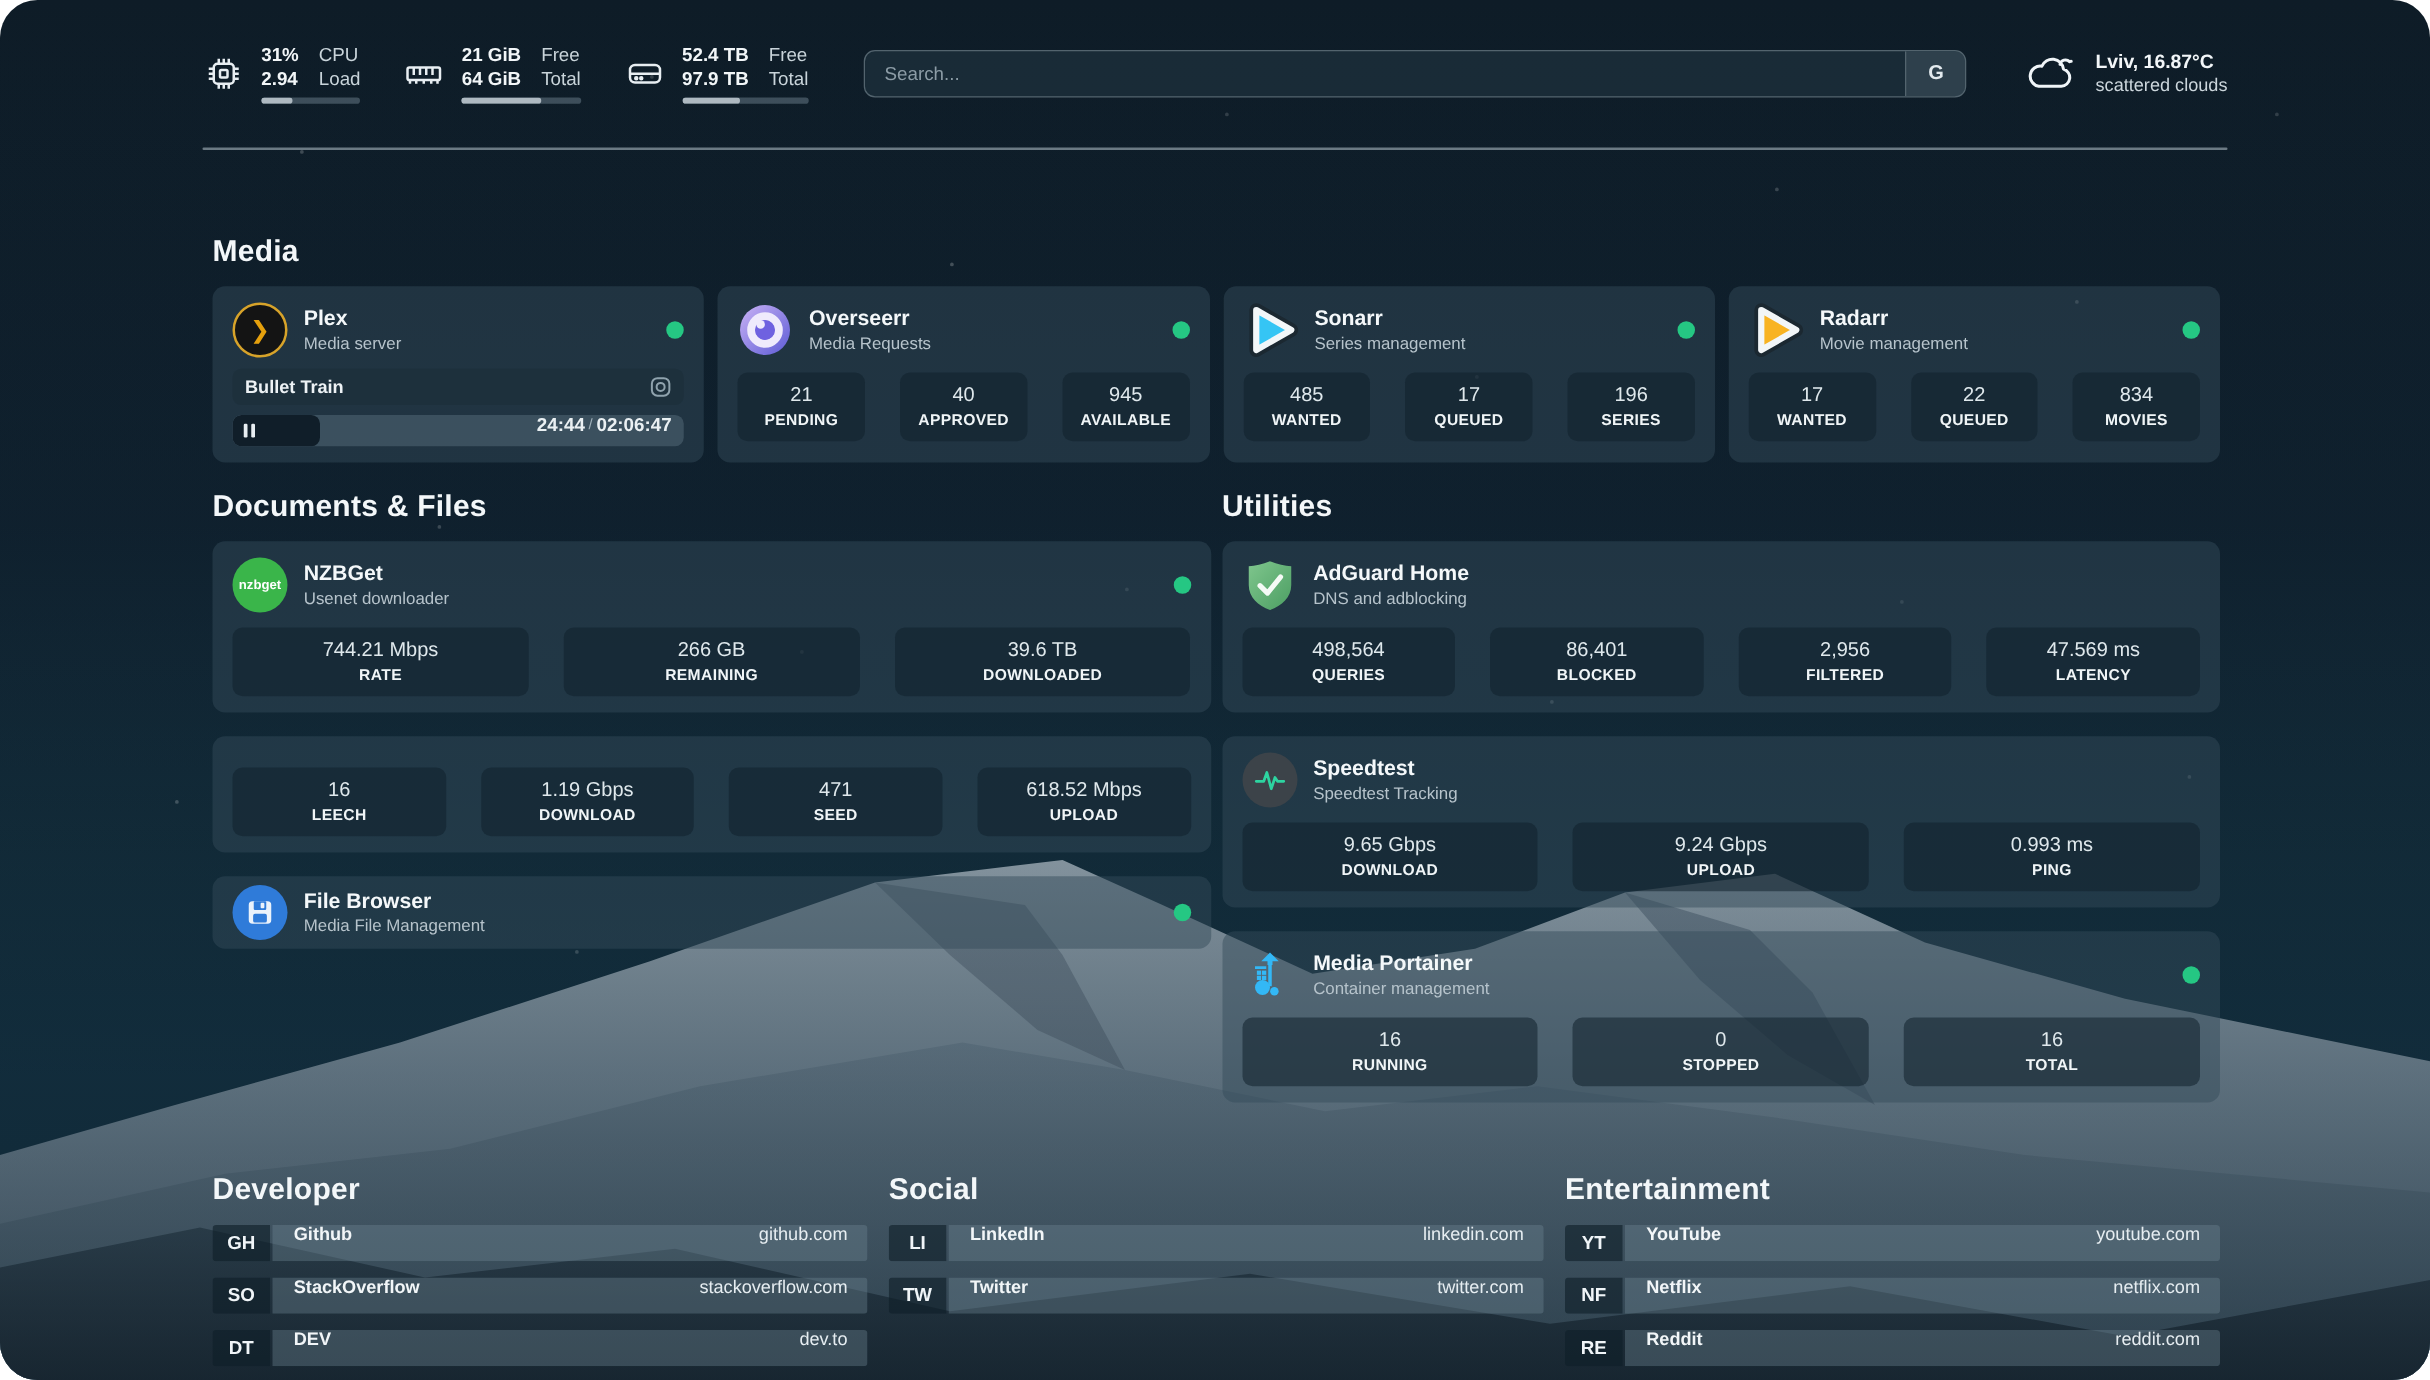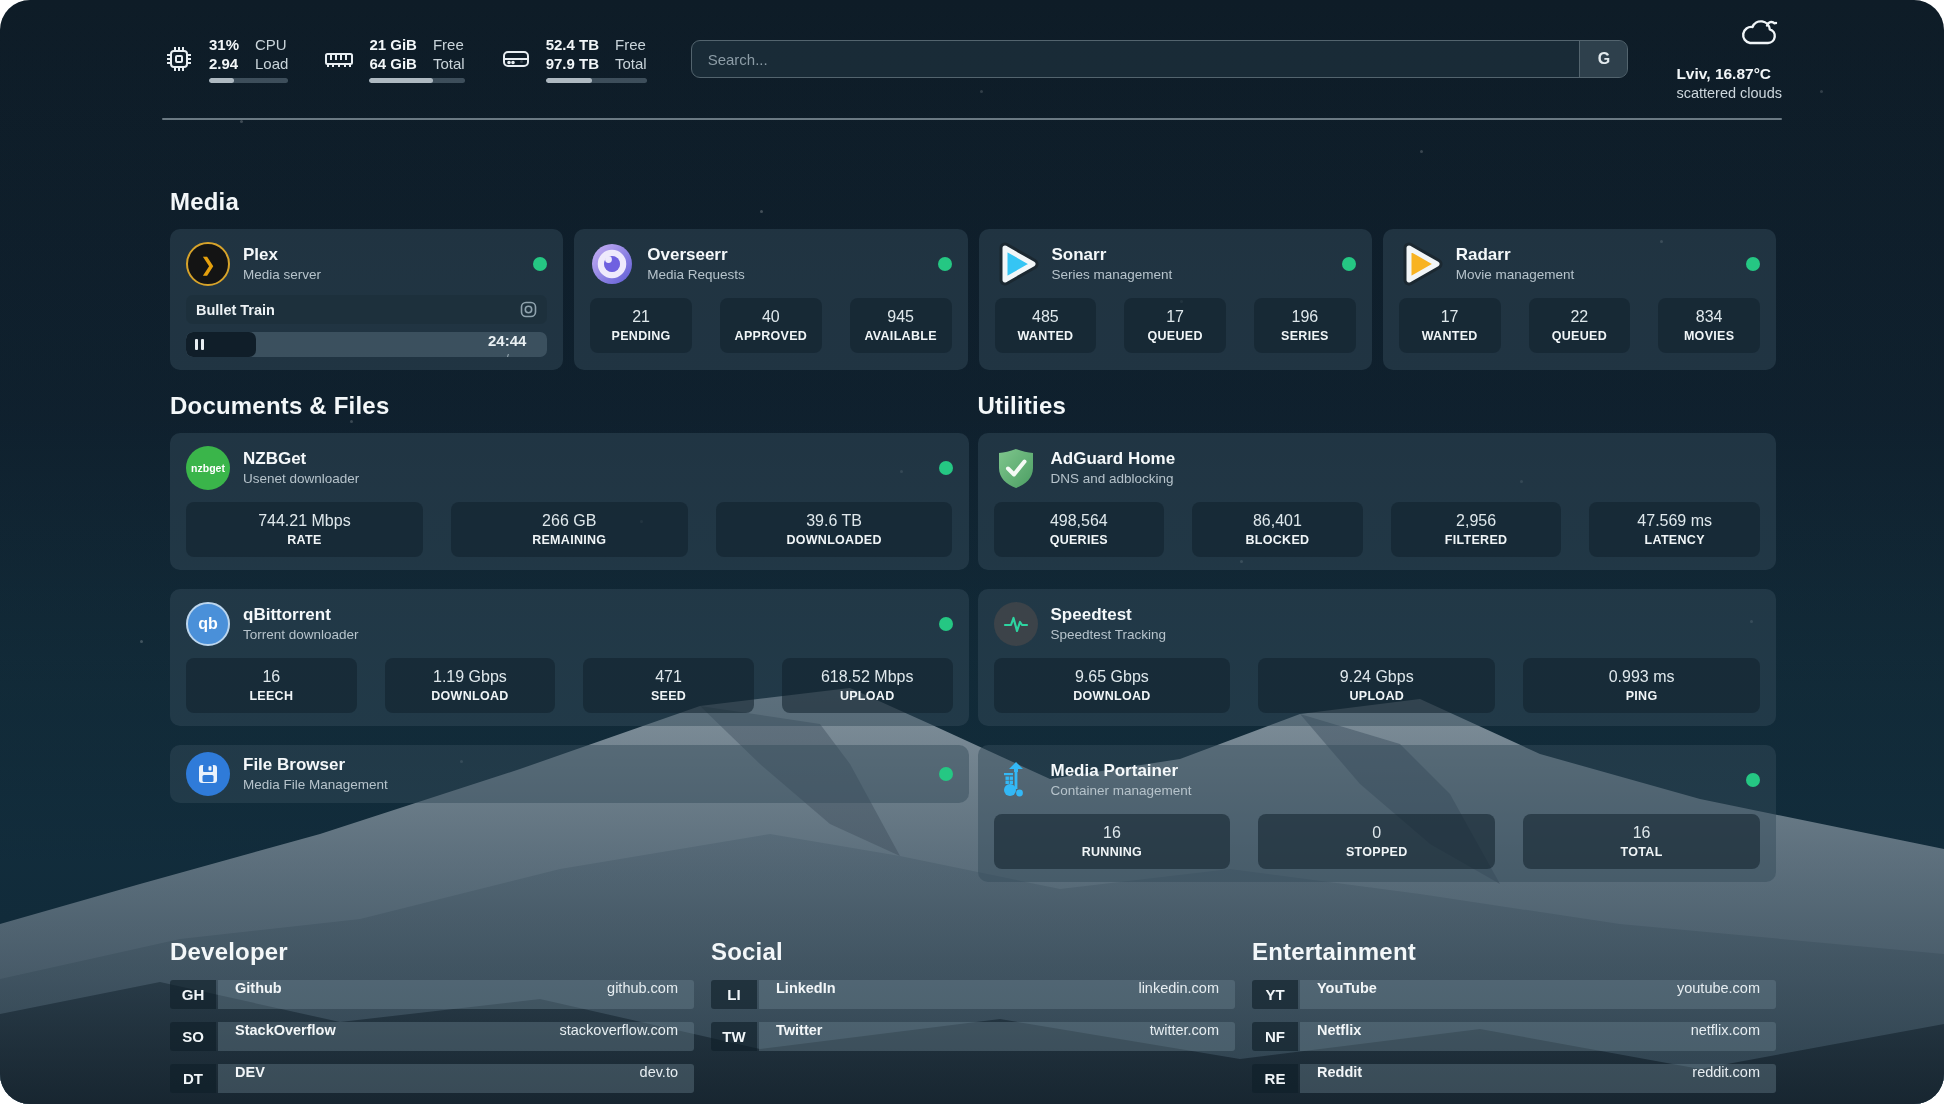--- a/index.html
+++ b/index.html
@@ -44,21 +44,21 @@
   .sys-fill { height:100%; border-radius:3px; background:#aeb9c1; }
 
   .searchwrap { flex:1; display:flex; margin:0 48px 0 44px; height:38px;
     background:rgba(30,48,60,.75); border:1px solid #53646e; border-radius:9px; overflow:hidden; }
   .search-input { flex:1; background:transparent; border:none; outline:none; color:#dde6eb;
     font-size:15px; padding:0 16px; font-family:inherit; }
   .search-input::placeholder { color:#8c9ca6; }
   .g-btn { width:48px; background:rgba(64,82,94,.55); border:none; border-left:1px solid #53646e;
     color:#e3eaee; font-size:16px; font-weight:600; cursor:pointer; font-family:inherit; }
 
-  .weather { display:flex; align-items:flex-end; gap:13px;flex-direction:column; }
+  .weather { display:flex; align-items:center; gap:13px; }
   .weather-icon { color:#f0f5f8; display:flex; }
   .weather-text { display:flex; flex-direction:column; }
   .weather-main { font-size:15.5px; font-weight:600; color:#f2f6f8; line-height:20px; }
   .weather-sub { font-size:14.5px; color:#ccd6dc; line-height:19px; }
 
   .divider { margin:30px 162px 0 162px; height:2px; background:rgba(210,224,232,.55); border-radius:1px; }
 
   
   .content { position:relative; padding:0 168px 0 170px; }
   .sec-title { font-size:24px; font-weight:600; color:#f3f7f9; letter-spacing:.2px; }
@@ -81,22 +81,22 @@
   
   .now-playing { margin-top:9px; background:rgba(27,45,57,.55); border-radius:7px; height:29px;
     display:flex; align-items:center; justify-content:space-between; padding:0 10px; }
   .np-title { font-size:14.5px; font-weight:600; color:#edf2f5; }
   .cam-icon { color:#8fa2ad; display:flex; }
   .progress-row { margin-top:8px; height:25px; border-radius:7px; background:rgba(82,104,118,.55); position:relative; overflow:hidden; }
   .progress-fill { position:absolute; left:0; top:0; bottom:0; background:#101e29; border-radius:7px;
     display:flex; align-items:center; padding-left:9px; }
   .pause-icon { display:inline-flex; gap:3px; }
   .pause-icon i { display:block; width:3px; height:11px; background:#e8eef2; border-radius:1px; }
-  .time { position:absolute; right:10px; top:0; bottom:0; display:flex; align-items:center; gap:3px;
-    font-size:15px; font-weight:600; color:#eaf0f3;flex-direction:column; }
+  .time { position:absolute; right:10px; top:0; bottom:0; display:flex; align-items:flex-start; gap:3px;
+    font-size:15px; font-weight:600; color:#eaf0f3; }
   .time .sep { color:#9fb0ba; font-size:12px; font-weight:400; }
 
   
   .mid-grid { display:grid; grid-template-columns:1fr 1fr; gap:9px; margin-top:22px; align-items:start; }
   .col-stack { display:flex; flex-direction:column; gap:19px; margin-top:13px; }
   .card.slim { padding:7px 16px; display:flex; align-items:center; }
   .card.slim .card-head { flex:1; }
 
   
   .bm-grid { display:grid; grid-template-columns:1fr 1fr 1fr; gap:17px; margin-top:56px; padding-bottom:40px; }
@@ -409,28 +409,20 @@
                 <div class="stat-label">REMAINING</div>
               </div>
               <div class="statbox">
                 <div class="stat-value">39.6 TB</div>
                 <div class="stat-label">DOWNLOADED</div>
               </div>
             </div>
           </div>
 
           <div class="card">
-            <div class="card-head">
-              <span class="logo-circle qb-logo app-icon">qb</span>
-              <div class="app-meta">
-                <div class="app-name">qBittorrent</div>
-                <div class="app-sub">Torrent downloader</div>
-              </div>
-              <span class="dot"></span>
-            </div>
             <div class="stats">
               <div class="statbox">
                 <div class="stat-value">16</div>
                 <div class="stat-label">LEECH</div>
               </div>
               <div class="statbox">
                 <div class="stat-value">1.19 Gbps</div>
                 <div class="stat-label">DOWNLOAD</div>
               </div>
               <div class="statbox">

